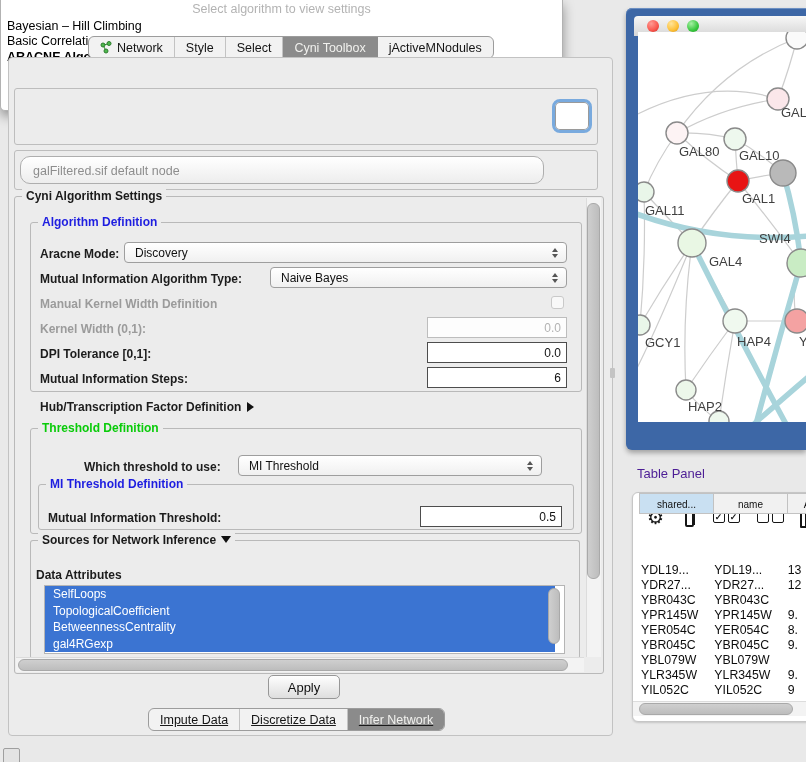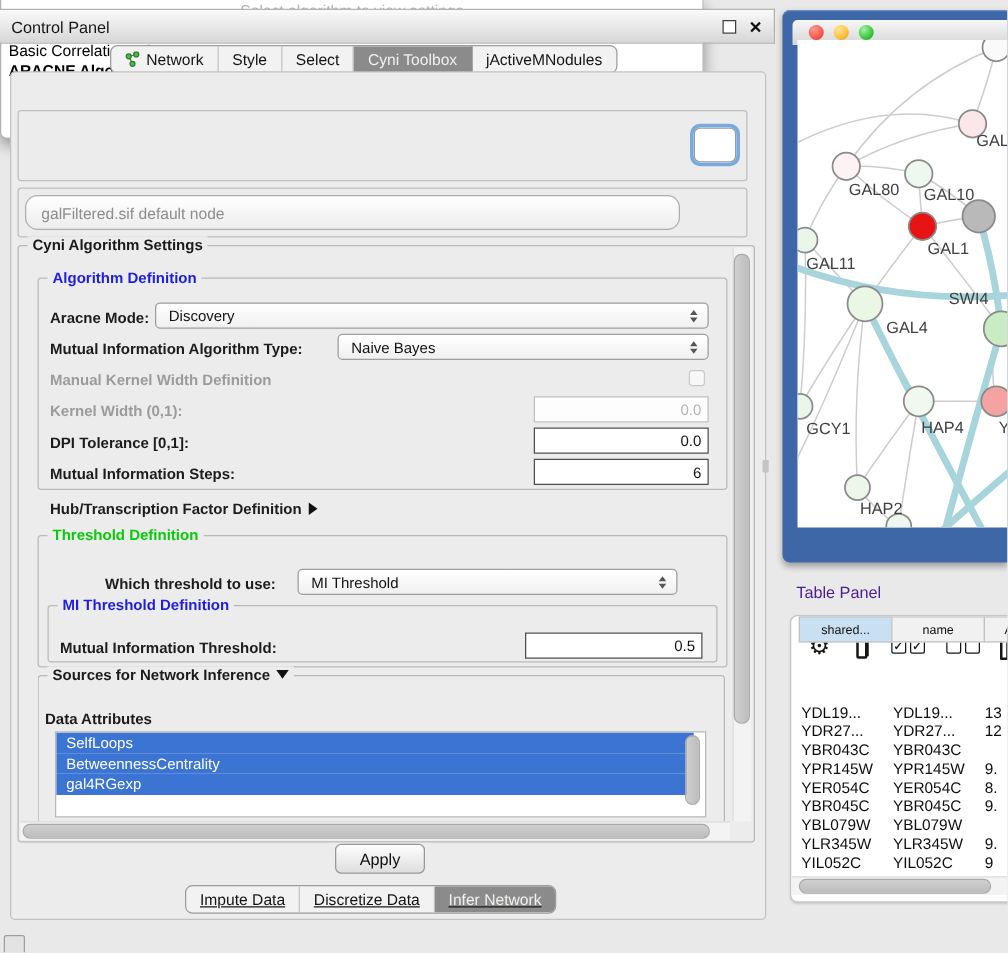--- a/index.html
+++ b/index.html
@@ -80,25 +80,20 @@
   .trow{display:flex;height:15px;line-height:15px;}
   .tcell{white-space:nowrap;overflow:hidden;padding-left:2px;color:#0d0d0d;}
   .mini-btn{left:3px;top:748px;width:15px;height:16px;background:#e3e3e3;border:1px solid #9f9f9f;border-radius:2px;}
   .splitter-handle{left:610px;top:368px;width:5px;height:10px;background:#c4c4c4;border-radius:1px;}
 </style>
 </head>
 <body>
 
 <div id="screen">
 
-  <div class="abs cp-titlebar">
-    <span class="cp-title">Control Panel</span>
-    <span class="win-float"></span>
-    <span class="win-close">✕</span>
-  </div>
 
   <div class="abs tabbar" style="left:88px;top:36px;">
     <div class="tab">
       <svg width="12" height="13" viewBox="0 0 12 13">
         <line x1="3" y1="4" x2="8" y2="3" stroke="#2e8b2e" stroke-width="1"></line>
         <line x1="3" y1="4" x2="6" y2="10" stroke="#2e8b2e" stroke-width="1"></line>
         <circle cx="3" cy="4" r="2" fill="#4db84d" stroke="#2e7d2e"></circle>
         <circle cx="9" cy="2.5" r="2" fill="#4db84d" stroke="#2e7d2e"></circle>
         <circle cx="6" cy="10" r="2" fill="#4db84d" stroke="#2e7d2e"></circle>
       </svg>
@@ -192,20 +187,21 @@
 
   <div class="abs group" style="left:30px;top:540px;width:548px;height:118px;border-bottom:none;">
     <span class="legend">
       <span>Sources for Network Inference</span><span class="arrow-down"></span>
     </span>
   </div>
   <span class="abs flabel" style="left:36px;top:568px;">Data Attributes</span>
   <div class="abs attrlist" style="left:44px;top:585px;width:519px;height:67px;">
 
   <div class="attr-item">SelfLoops</div>
+      <div class="attr-item">TopologicalCoefficient</div>
       <div class="attr-item">BetweennessCentrality</div>
       <div class="attr-item">gal4RGexp</div>
     </div>
   <div class="abs sb-thumb" style="left:548px;top:588px;width:10px;height:54px;"></div>
 
   <div class="abs sb-track-v" style="left:586px;top:198px;width:14px;height:459px;"></div>
   <div class="abs sb-thumb" style="left:587px;top:203px;width:11px;height:374px;"></div>
   <div class="abs sb-track-h" style="left:16px;top:657px;width:568px;height:14px;"></div>
   <div class="abs sb-thumb-h" style="left:18px;top:659px;width:548px;height:10px;"></div>
 

